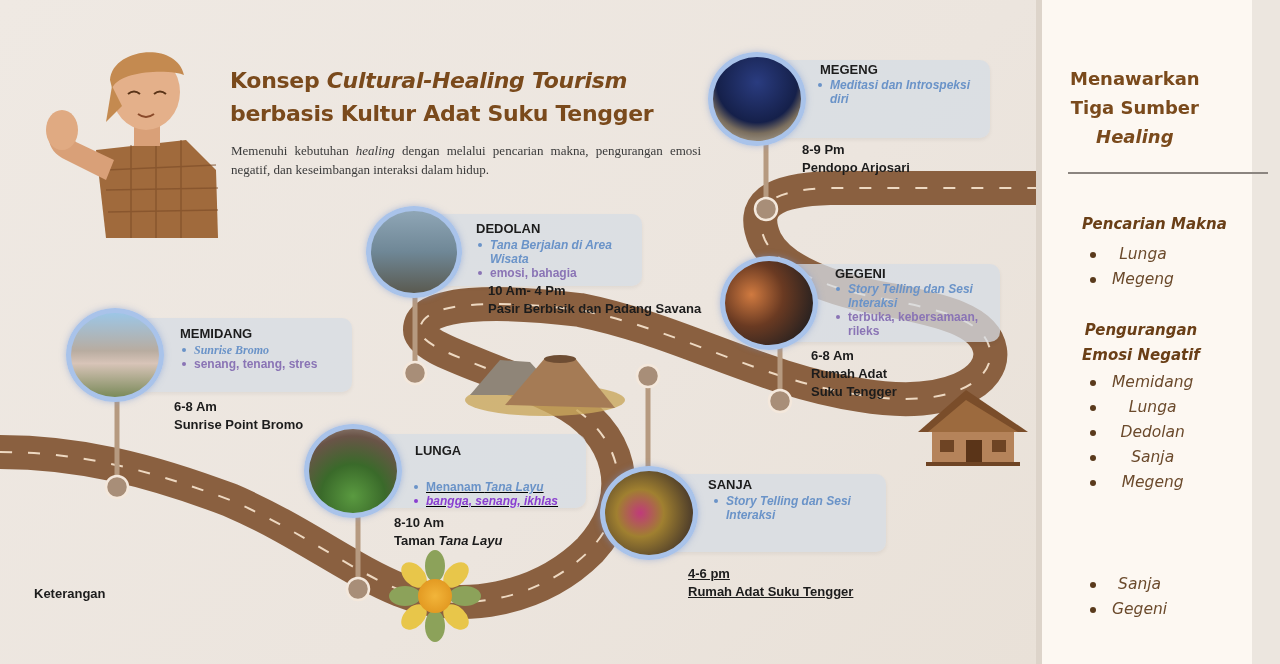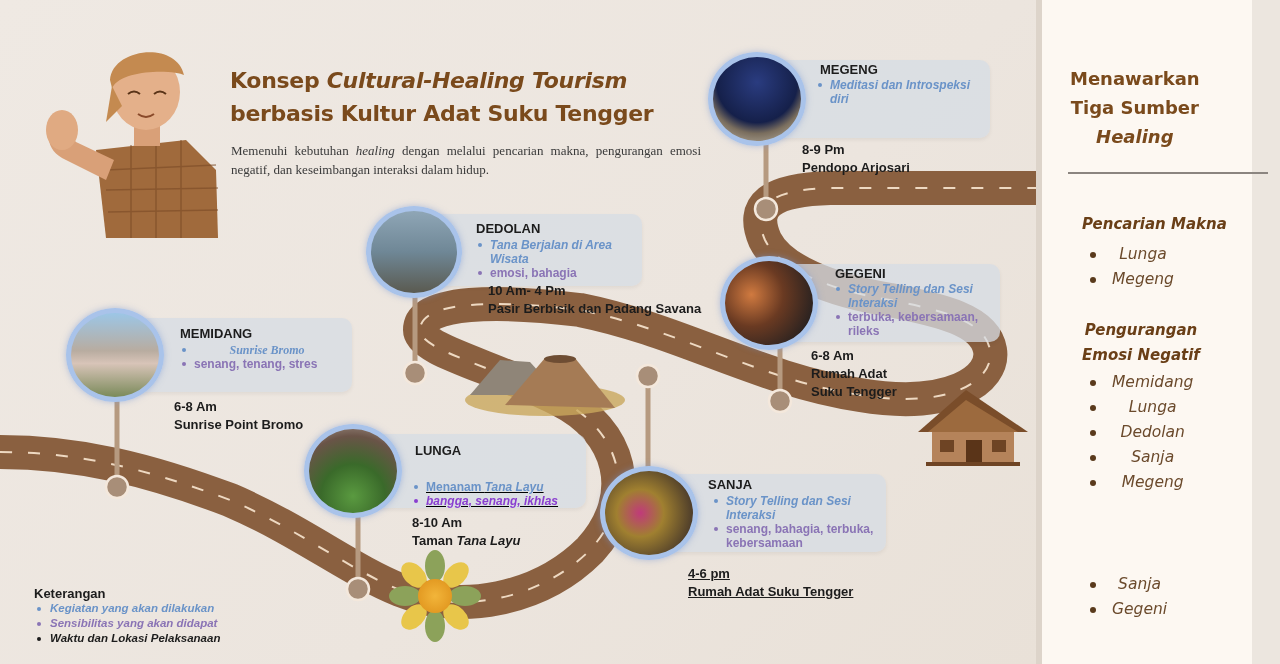--- a/index.html
+++ b/index.html
@@ -169,64 +169,58 @@
         <div>Rumah Adat</div>
         <div>Suku Tengger</div>
     </div>
   </div>
 
   <div>
     <div class="card" style="left:114px;top:318px;width:238px;height:74px;"></div>
     <div class="photo" style="left:66px;top:308px;width:98px;height:94px;background:linear-gradient(180deg,#9cc6e6 0%,#b8aca0 45%,#d8c4b8 60%,#7a8a5a 100%);"></div>
     <div class="stop-name" style="left:180px;top:326px;">MEMIDANG</div>
     <ul class="pts" style="left:180px;top:343px;width:160px;">
-      <li class="act" style="font-family:'Liberation Serif',serif;text-align:center;">Sunrise Bromo</li>
+      <li class="act" style="font-family:'Liberation Serif',serif;">Sunrise Bromo</li>
       <li class="sens">senang, tenang, stres</li>
     </ul>
     <div class="when" style="left:174px;top:398px;">
       <div>6-8 Am</div>
         <div>Sunrise Point Bromo</div>
     </div>
   </div>
 
   <div>
     <div class="card" style="left:356px;top:434px;width:230px;height:74px;"></div>
     <div class="photo" style="left:304px;top:424px;width:98px;height:94px;background:radial-gradient(circle at 50% 80%,#5a9a40 0%,#3a6a2a 40%,#6a5448 75%,#a89a90 100%);"></div>
     <div class="stop-name" style="left:415px;top:443px;">LUNGA</div>
     <ul class="pts" style="left:412px;top:480px;width:180px;text-decoration:underline;">
       <li class="act" style="font-style:normal;"><span>Menanam </span><i>Tana Layu</i></li>
       <li class="sens-i">bangga, senang, ikhlas</li>
     </ul>
-    <div class="when" style="left:412px;top:514px;">
+    <div class="when" style="left:394px;top:514px;">
       <div>8-10 Am</div>
         <div><span>Taman </span><i>Tana Layu</i></div>
     </div>
   </div>
 
   <div>
     <div class="card" style="left:652px;top:474px;width:234px;height:78px;"></div>
     <div class="photo" style="left:600px;top:466px;width:98px;height:94px;background:radial-gradient(circle at 40% 50%,#c03a7a 0%,#a08030 35%,#4a3a2a 80%);"></div>
     <div class="stop-name" style="left:708px;top:477px;">SANJA</div>
     <ul class="pts" style="left:712px;top:494px;width:176px;">
       <li class="act">Story Telling dan Sesi Interaksi</li>
-      <li class="sens">senang, bahagia, terbuka, kebersamaan</li>
     </ul>
     <div class="when" style="left:688px;top:565px;text-decoration:underline;">
       <div>4-6 pm</div>
         <div>Rumah Adat Suku Tengger</div>
     </div>
   </div>
 
   <div class="legend">
     <div class="h">Keterangan</div>
-    <ul>
-      <li style="color:#6a93c8;">Kegiatan yang akan dilakukan</li>
-      <li style="color:#8a74b5;">Sensibilitas yang akan didapat</li>
-      <li style="color:#1c1c1c;">Waktu dan Lokasi Pelaksanaan</li>
-    </ul>
   </div>
 </div>
 
 <div class="side">
   <div class="side-title">
     <div>Menawarkan</div>
     <div>Tiga Sumber</div>
     <div style="font-style:italic;">Healing</div>
   </div>
   <div class="side-rule"></div>

